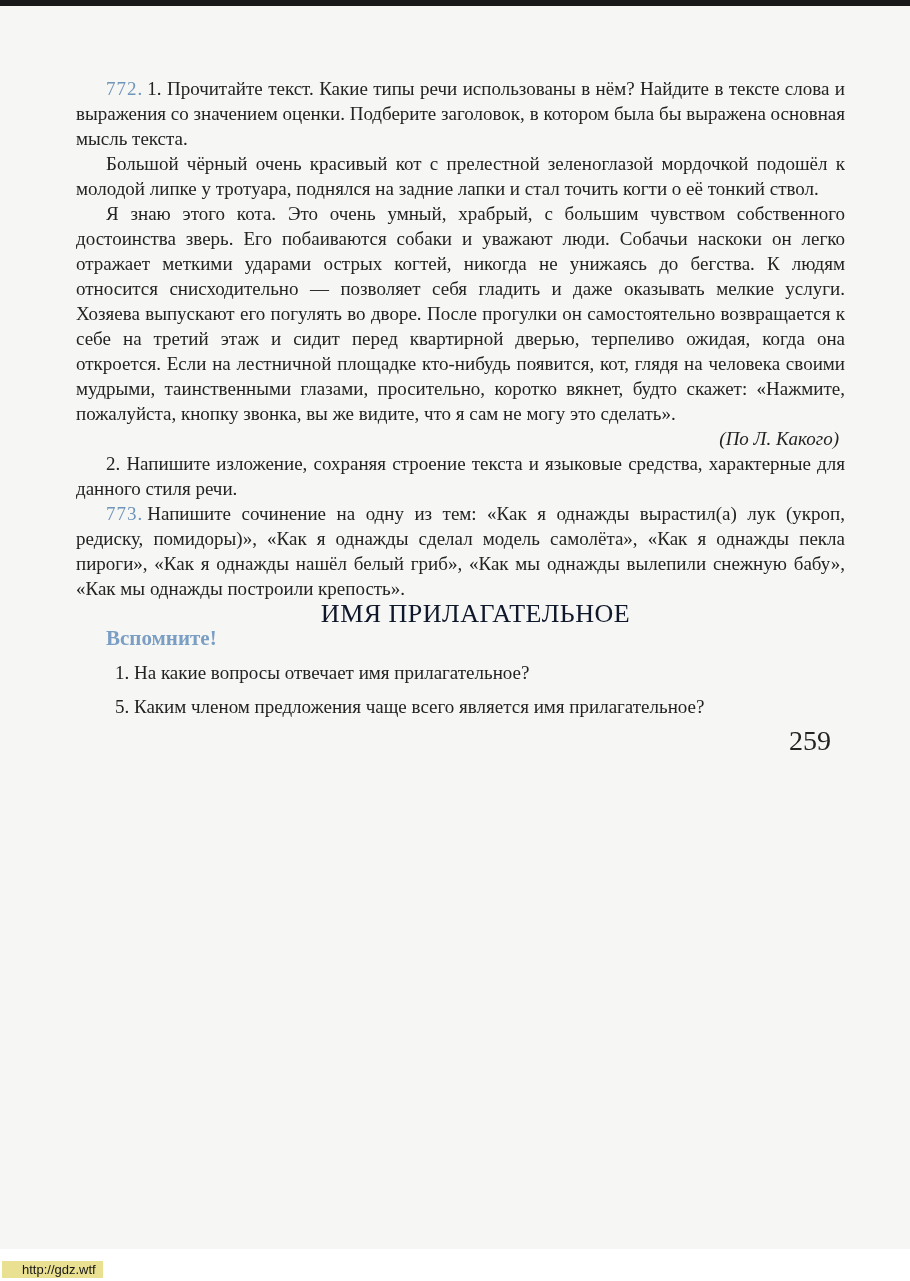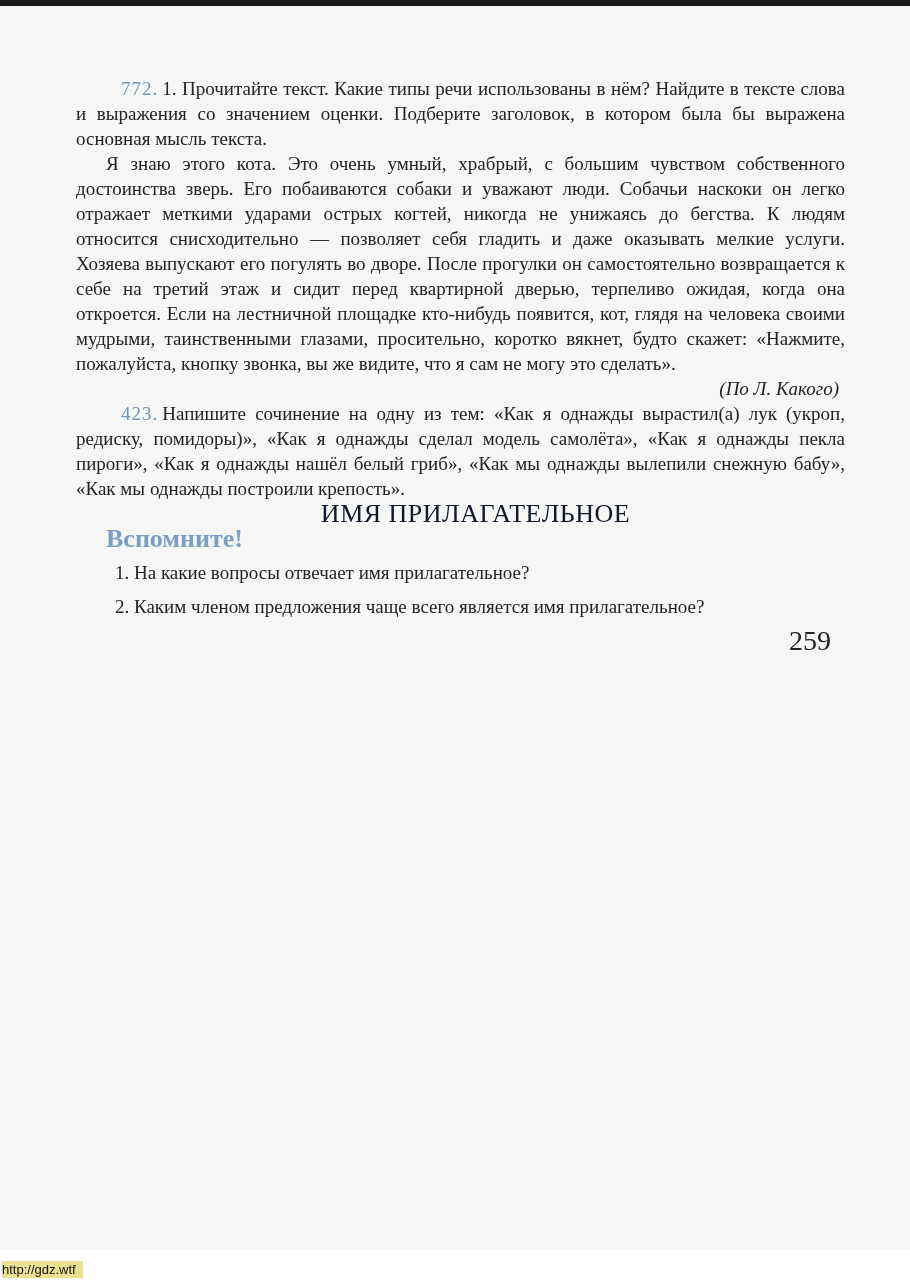--- a/index.html
+++ b/index.html
@@ -24,21 +24,20 @@
     color: #232323;
     font-size: 19px;
     line-height: 25px;
     text-align: justify;
   }
   .content p { margin: 0; text-indent: 30px; }
   .ex-num {
     color: #7095ba;
     letter-spacing: 1px;
     margin-right: 4px;
-    margin-left: 15px;
   }
   .p-first { margin-top: 9px; }
   .attribution {
     text-align: right;
     font-style: italic;
     text-indent: 0;
     margin-top: 5px;
     padding-right: 6px;
   }
   .part2 { margin-top: 13px; }
@@ -49,21 +48,21 @@
     font-weight: normal;
     font-size: 26px;
     letter-spacing: 0.5px;
     text-indent: 0;
     margin-top: 26px;
     color: #0f172a;
   }
   .remember {
     color: #7b9fc4;
     font-weight: bold;
-    font-size: 26px;
+    font-size: 21px;
     text-indent: 0;
     text-align: left;
     margin-top: 27px;
   }
   .questions { margin-top: 7px; }
   .questions p { margin: 9px; }
   .page-number {
     text-align: right;
     font-size: 28px;
     margin-top: 24px;
@@ -74,49 +73,51 @@
     position: absolute; left: 0; right: 0; bottom: 0;
     height: 32px; background: #ffffff;
   }
   .watermark {
     position: absolute; left: 2px; bottom: 3px;
     background: #eae092;
     color: #151515;
     font-family: "Liberation Sans", sans-serif;
     font-size: 13px;
     line-height: 15px;
-    padding: 1px 7px 1px 0;
+    padding: 1px 7px 1px 20px;
   }
 </style>
 </head>
 <body>
 
 <div class="top-edge"></div>
 
 <div class="scan-page">
   <div class="content">
 
     <p><span class="ex-num">772.</span><span>1. Прочитайте текст. Какие типы речи использованы в нём? Найдите в тексте слова и выражения со значением оценки. Подберите заголовок, в котором была бы выражена основная мысль текста.</span></p>
 
+    <p class="p-first">Большой чёрный очень красивый кот с прелестной зеленоглазой мордочкой подошёл к молодой липке у тротуара, поднялся на задние лапки и стал точить когти о её тонкий ствол.</p>
 
     <p>Я знаю этого кота. Это очень умный, храбрый, с большим чувством собственного достоинства зверь. Его побаиваются собаки и уважают люди. Собачьи наскоки он легко отражает меткими ударами острых когтей, никогда не унижаясь до бегства. К людям относится снисходительно — позволяет себя гладить и даже оказывать мелкие услуги. Хозяева выпускают его погулять во дворе. После прогулки он самостоятельно возвращается к себе на третий этаж и сидит перед квартирной дверью, терпеливо ожидая, когда она откроется. Если на лестничной площадке кто-нибудь появится, кот, глядя на человека своими мудрыми, таинственными глазами, просительно, коротко вякнет, будто скажет: «Нажмите, пожалуйста, кнопку звонка, вы же видите, что я сам не могу это сделать».</p>
 
     <p class="attribution">(По Л. Какого)</p>
 
+    <p class="part2">2. Напишите изложение, сохраняя строение текста и языковые средства, характерные для данного стиля речи.</p>
 
-    <p class="ex773"><span class="ex-num">423.</span><span>Напишите сочинение на одну из тем: «Как я однажды вырастил(а) лук (укроп, редиску, помидоры)», «Как я однажды сделал модель самолёта», «Как я однажды пекла пироги», «Как я однажды нашёл белый гриб», «Как мы однажды вылепили снежную бабу», «Как мы однажды построили крепость».</span></p>
+    <p class="ex773"><span class="ex-num">773.</span><span>Напишите сочинение на одну из тем: «Как я однажды вырастил(а) лук (укроп, редиску, помидоры)», «Как я однажды сделал модель самолёта», «Как я однажды пекла пироги», «Как я однажды нашёл белый гриб», «Как мы однажды вылепили снежную бабу», «Как мы однажды построили крепость».</span></p>
 
 
     <p class="section-heading">ИМЯ ПРИЛАГАТЕЛЬНОЕ</p>
 
     <p class="remember">Вспомните!</p>
 
     <div class="questions">
       <p>1. На какие вопросы отвечает имя прилагательное?</p>
-      <p>2. Каким членом предложения чаще всего является имя прилагательное?</p>
+      <p>5. Каким членом предложения чаще всего является имя прилагательное?</p>
     </div>
 
     <p class="page-number">259</p>
 
   </div>
 </div>
 
 <div class="bottom-strip"></div>
 
 <div class="watermark">http://gdz.wtf</div>

